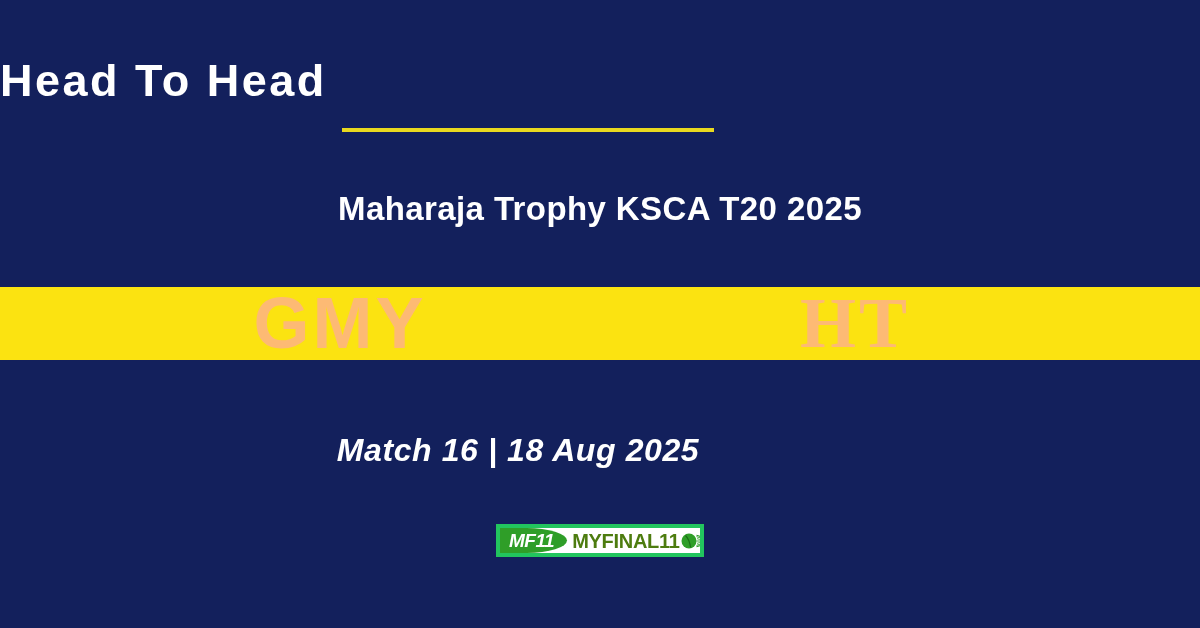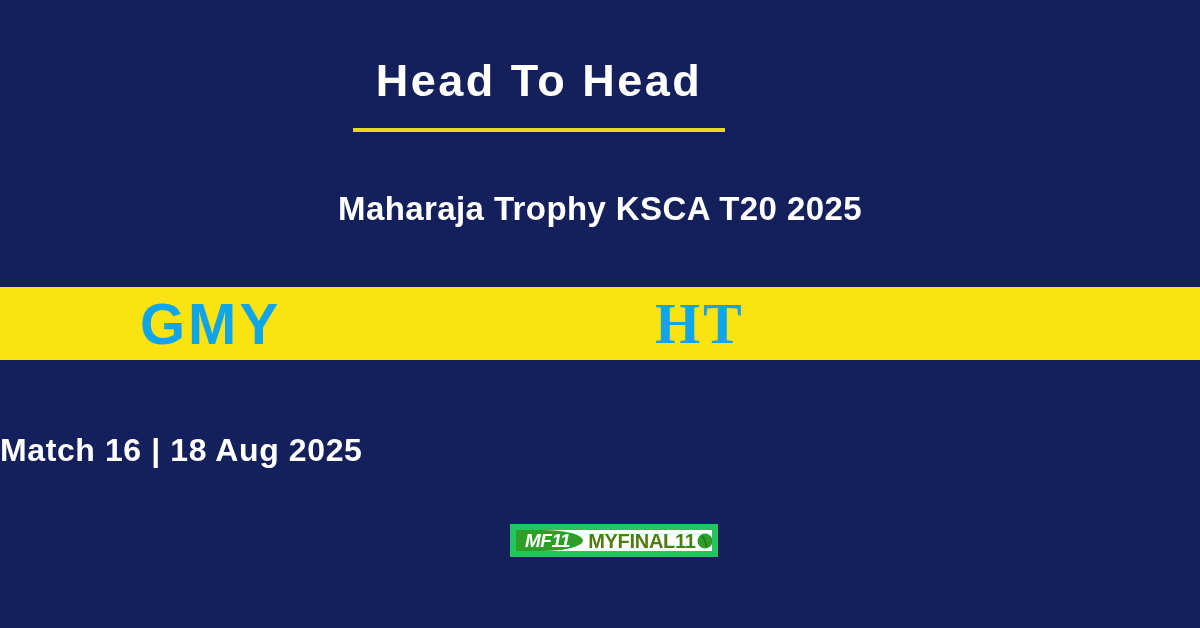--- a/index.html
+++ b/index.html
@@ -17,22 +17,21 @@
     background: #13205c;
     overflow: hidden;
   }
 
   
   .title-block {
     position: absolute;
     top: 58px;
     left: 0;
     width: 1056px;
-    text-align: center;
-    padding-left: 11px;
+    text-align: left;
   }
   .title {
     font-size: 45px;
     font-weight: bold;
     color: #ffffff;
     letter-spacing: 2.5px;
     line-height: 1;
     white-space: nowrap;
   }
   .title-rule {
@@ -63,24 +62,25 @@
     left: 0;
     width: 1200px;
     height: 73px;
     background: #fbe311;
   }
   .team {
     position: absolute;
     top: 287px;
     height: 73px;
     line-height: 73px;
-    font-size: 58px;
-    font-weight: bold;
-    color: #0ea5e9;
+    font-size: 72px;
+    font-weight: bold;
+    color: #fdba74;
     letter-spacing: 3px;
+    text-align: center;
     white-space: nowrap;
   }
   .team-left  { left: 140px;  width: 400px; }
   .team-right { left: 655px;  width: 400px; font-family: Liberation Serif, serif; }
 
   .vs-circle {
     position: absolute;
     left: 539px;
     top: 274px;
     width: 102px;
@@ -95,42 +95,42 @@
     align-items: center;
     justify-content: center;
   }
 
   
   .match-info {
     position: absolute;
     top: 432px;
     left: 0;
     width: 1036px;
-    text-align: left;
+    text-align: center;
     font-size: 32px;
     font-weight: bold;
     color: #ffffff;
     letter-spacing: 0.6px;
     white-space: nowrap;
+    font-style: italic;
   }
 
   
   .logo {
     position: absolute;
     left: 496px;
     top: 524px;
     width: 208px;
     height: 33px;
     background: #ffffff;
-    border: 6px solid #22c55e;
+    border: 4px solid #22c55e;
     box-sizing: border-box;
     display: flex;
     align-items: stretch;
     overflow: hidden;
-    margin-left: 14px;
   }
   .logo-badge {
     position: relative;
     background: #2f9e28;
     padding: 0 13px 0 9px;
     display: flex;
     align-items: center;
     border-radius: 0 60% 60% 0 / 0 50% 50% 0;
   }
   .logo-badge-text {

